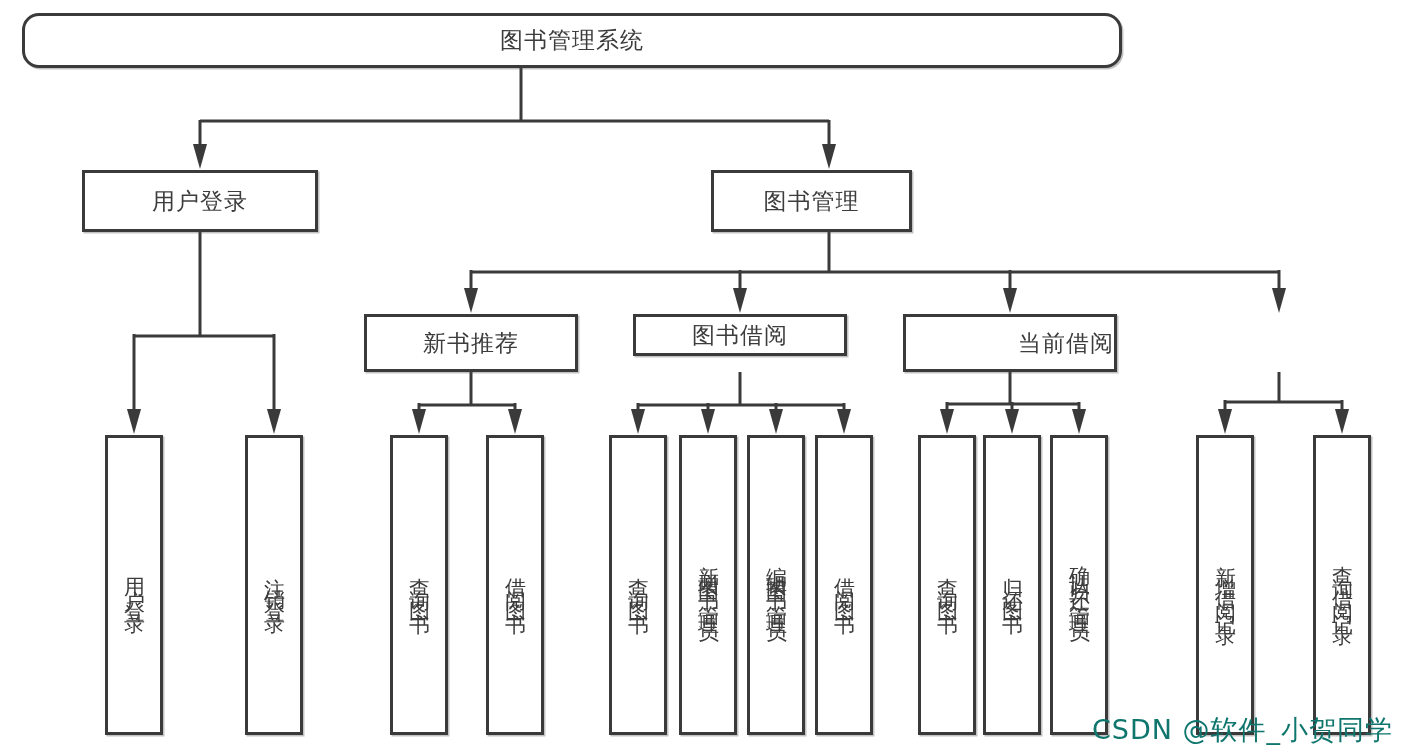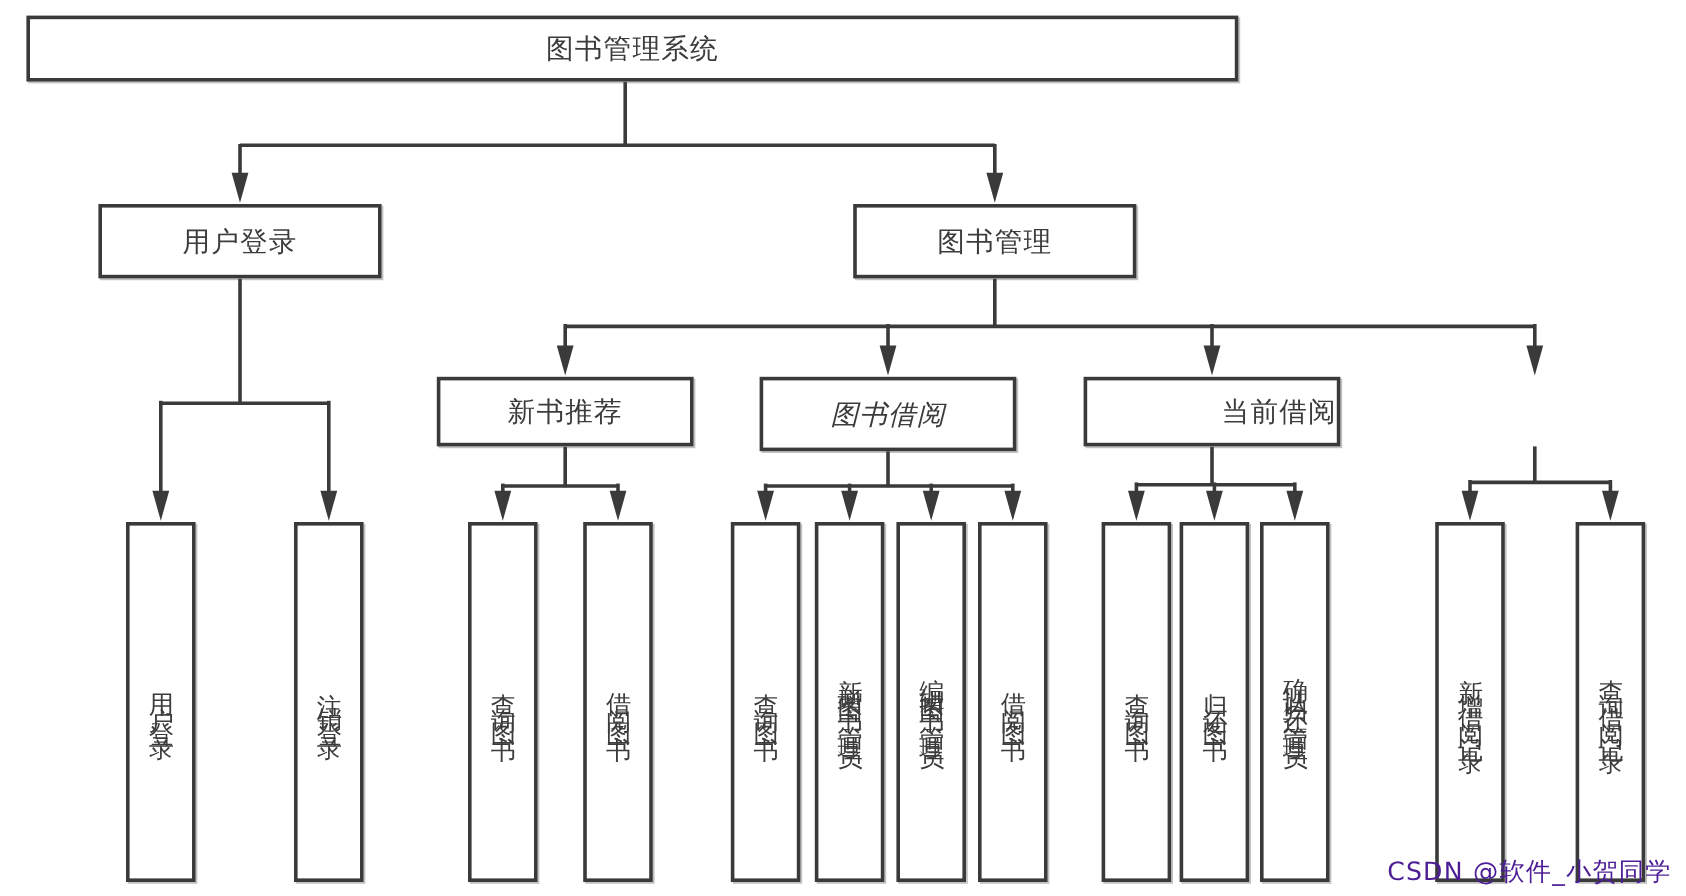--- a/index.html
+++ b/index.html
@@ -20,25 +20,25 @@
     color: #3c3c3c;
     display: flex;
     align-items: center;
     justify-content: center;
     text-align: center;
     z-index: 1;
     box-shadow: 1.5px 1.5px 0 rgba(80,80,80,0.35);
     font-size: 23px;
     letter-spacing: 1px;
   }
-  .n-root { left: 22px;  top: 13px;  width: 1010px; height: 55px; }
+  .n-root { left: 22px;  top: 13px;  width: 1100px; height: 55px; border-radius: 17px; }
   .n-user { left: 82px;  top: 170px; width: 236px; height: 62px; }
-  .n-mgmt { left: 711px; top: 170px; width: 236px; height: 62px; }
+  .n-mgmt { left: 711px; top: 170px; width: 201px; height: 62px; }
   .n-l3a  { left: 364px; top: 314px; width: 214px; height: 58px; }
-  .n-l3b  { left: 633px; top: 314px; width: 214px; height: 62px; font-style: italic; }
+  .n-l3b  { left: 633px; top: 314px; width: 214px; height: 42px; }
   .n-l3c  { left: 903px; top: 314px; width: 214px; height: 58px; justify-content: flex-end; }
   .n-l3d  { left: 1172px;top: 314px; width: 214px; height: 58px; }
   .leaf   { top: 435px; width: 58px; height: 300px; }
   .leaf .vtext {
     writing-mode: vertical-rl;
     font-size: 21px;
     line-height: 1;
     letter-spacing: 12px;
     white-space: nowrap;
   }
@@ -46,22 +46,22 @@
   .u1 { left: 105px; }  .u2 { left: 245px; }
   .a1 { left: 390px; }  .a2 { left: 486px; }
   .b1 { left: 609px; }  .b2 { left: 679px; }  .b3 { left: 747px; }  .b4 { left: 815px; }
   .c1 { left: 918px; }  .c2 { left: 983px; }  .c3 { left: 1050px; }
   .d1 { left: 1196px; } .d2 { left: 1313px; }
   .watermark {
     position: absolute;
     right: 12px;
     top: 712px;
     z-index: 5;
-    color: #4c1d95;
-    font-size: 21px;
+    color: #0f766e;
+    font-size: 27px;
     letter-spacing: 1px;
     white-space: nowrap;
   }
 </style>
 </head>
 <body>
 
 <div class="canvas">
 
   <svg class="wires" width="1405" height="747" viewBox="0 0 1405 747">

